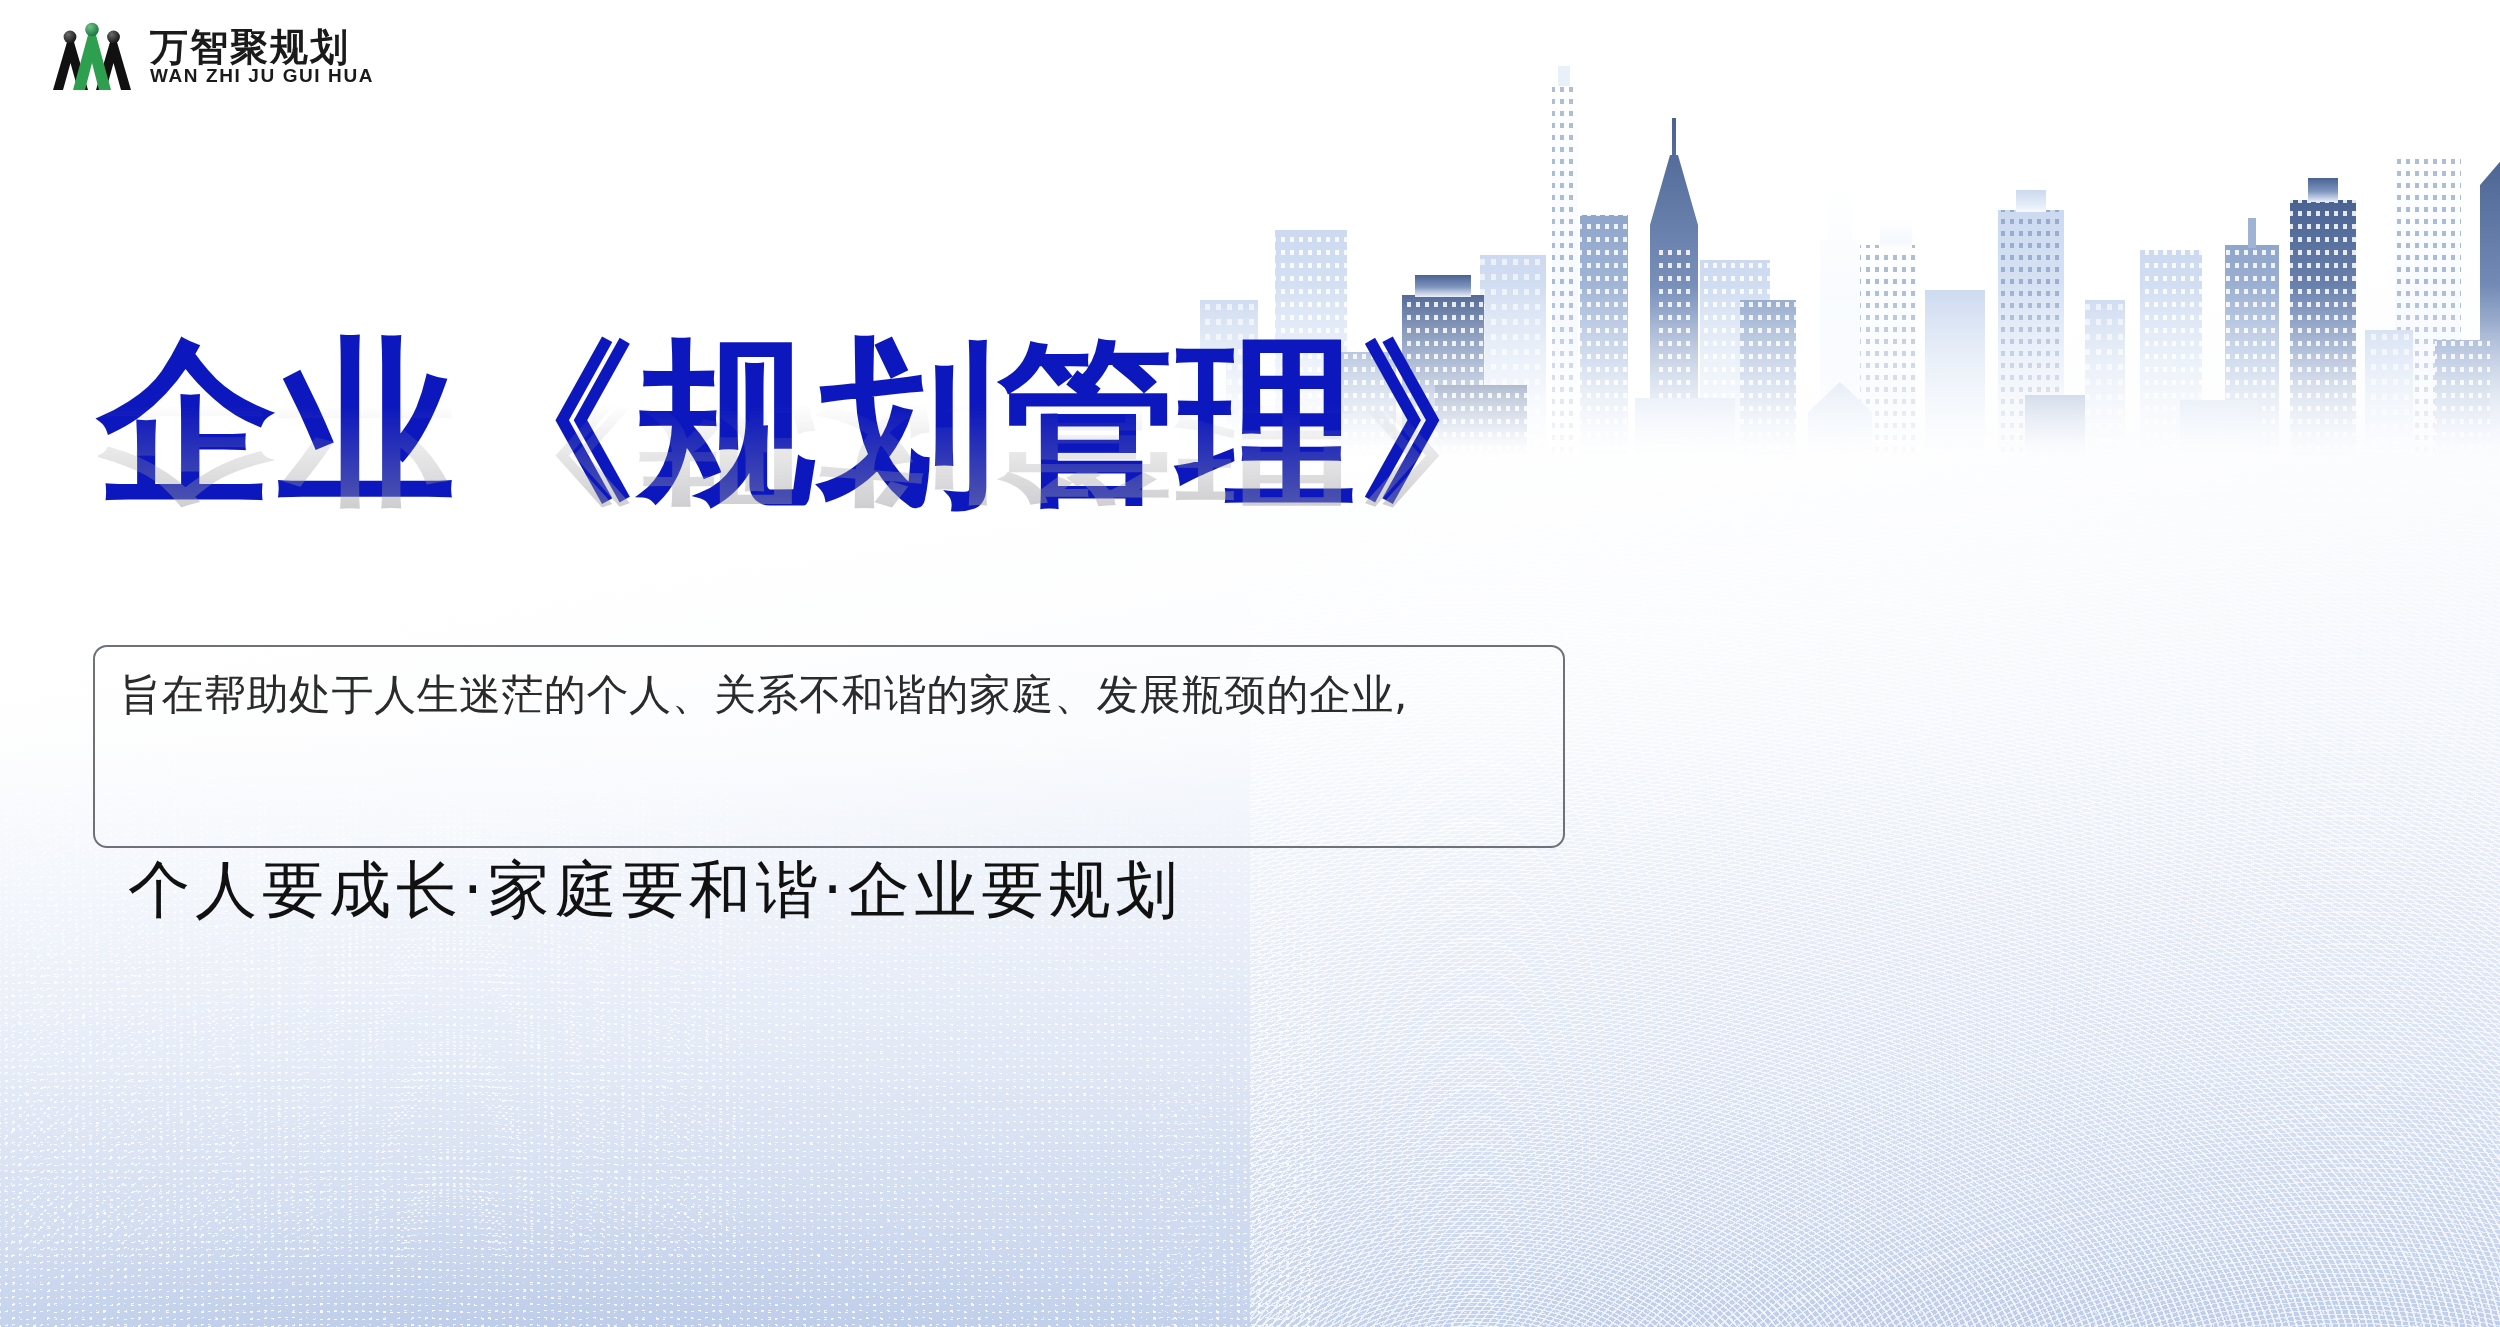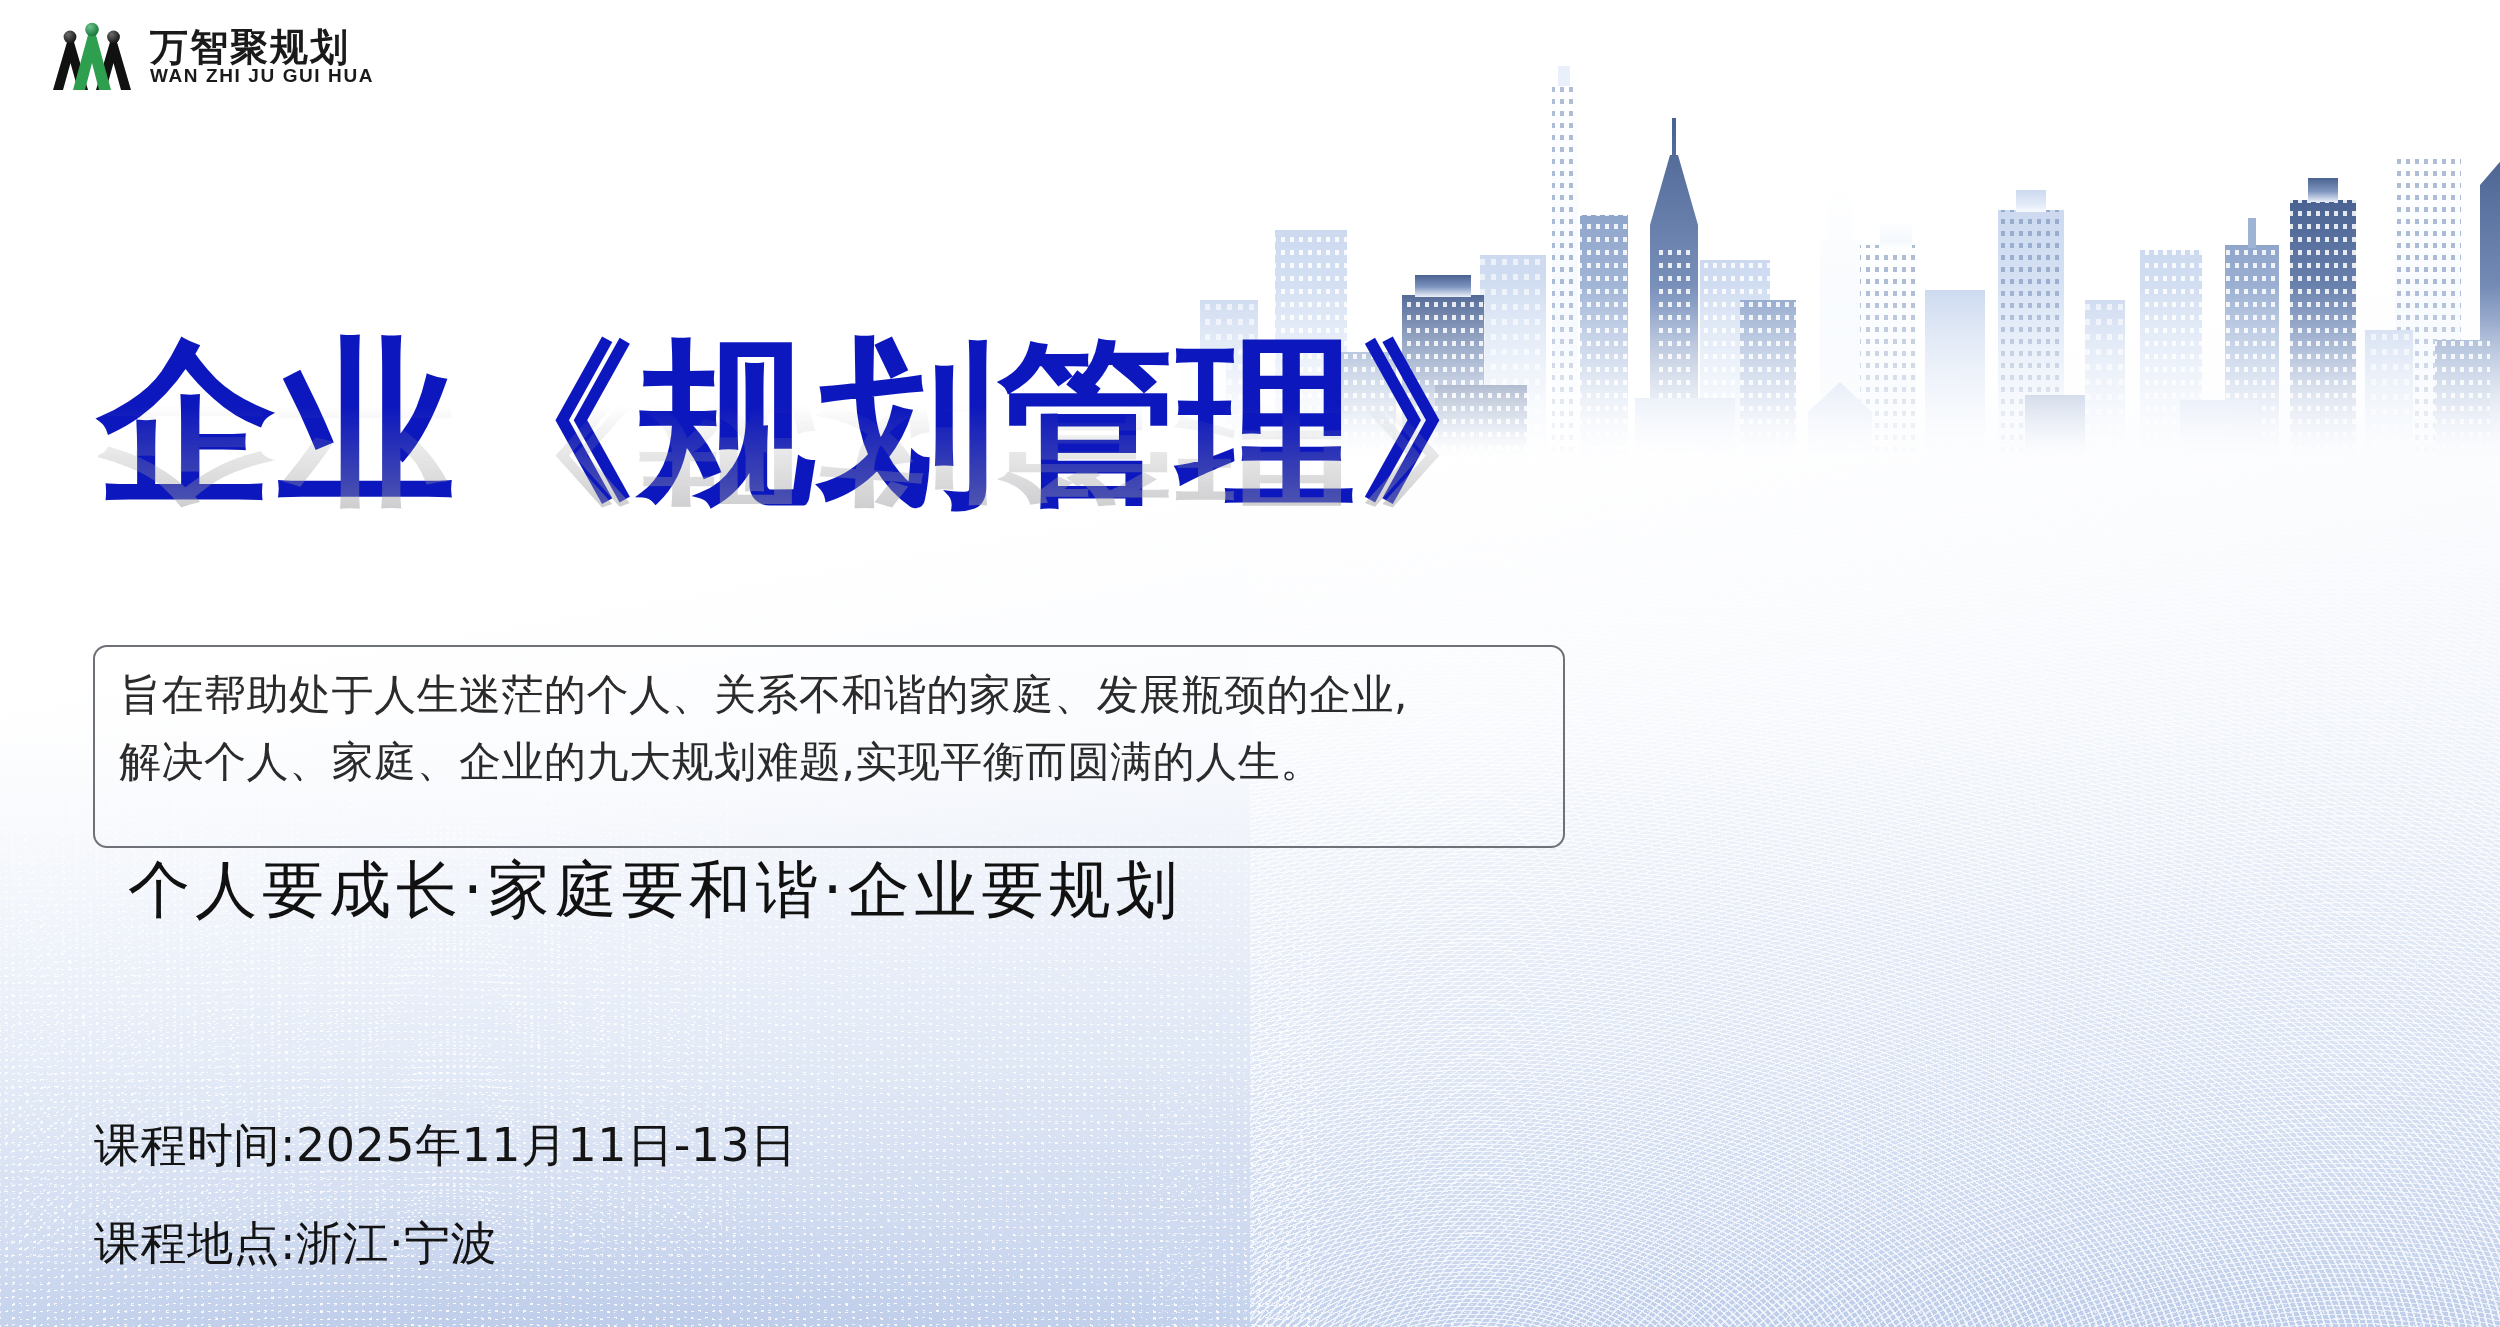--- a/index.html
+++ b/index.html
@@ -341,24 +341,19 @@
     </span>
   </div>
 
   <div id="title-block">
     <div id="main-title">企业《规划管理》</div>
     <div id="main-title-reflection" aria-hidden="true">企业《规划管理》</div>
   </div>
 
   <div id="desc-box">
     <div id="desc-line1">旨在帮助处于人生迷茫的个人、关系不和谐的家庭、发展瓶颈的企业,</div>
-    <div id="desc-line2">解决个人、家庭、企业的九大规划难题,实现平衡而圆满的人生。</div>
   </div>
 
   <div id="tagline">个人要成长·家庭要和谐·企业要规划</div>
 
 
-  <div id="course-info">
-    <div class="course-row" id="course-time">课程时间:2025年11月11日-13日</div>
-    <div class="course-row" id="course-venue">课程地点:浙江·宁波</div>
-  </div>
 
 </div>
 
 </body></html>

